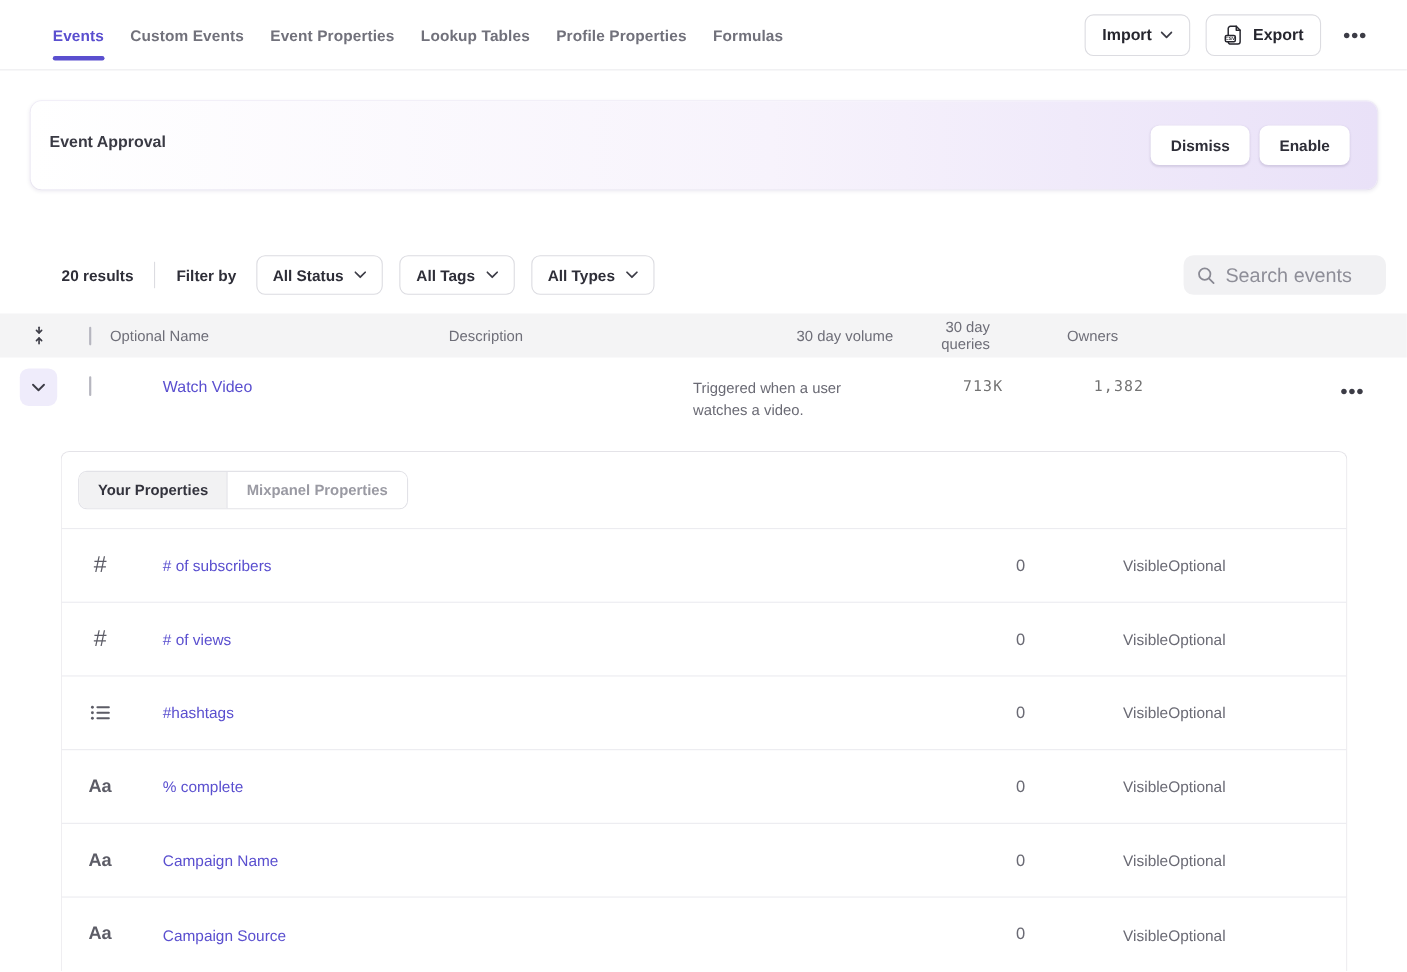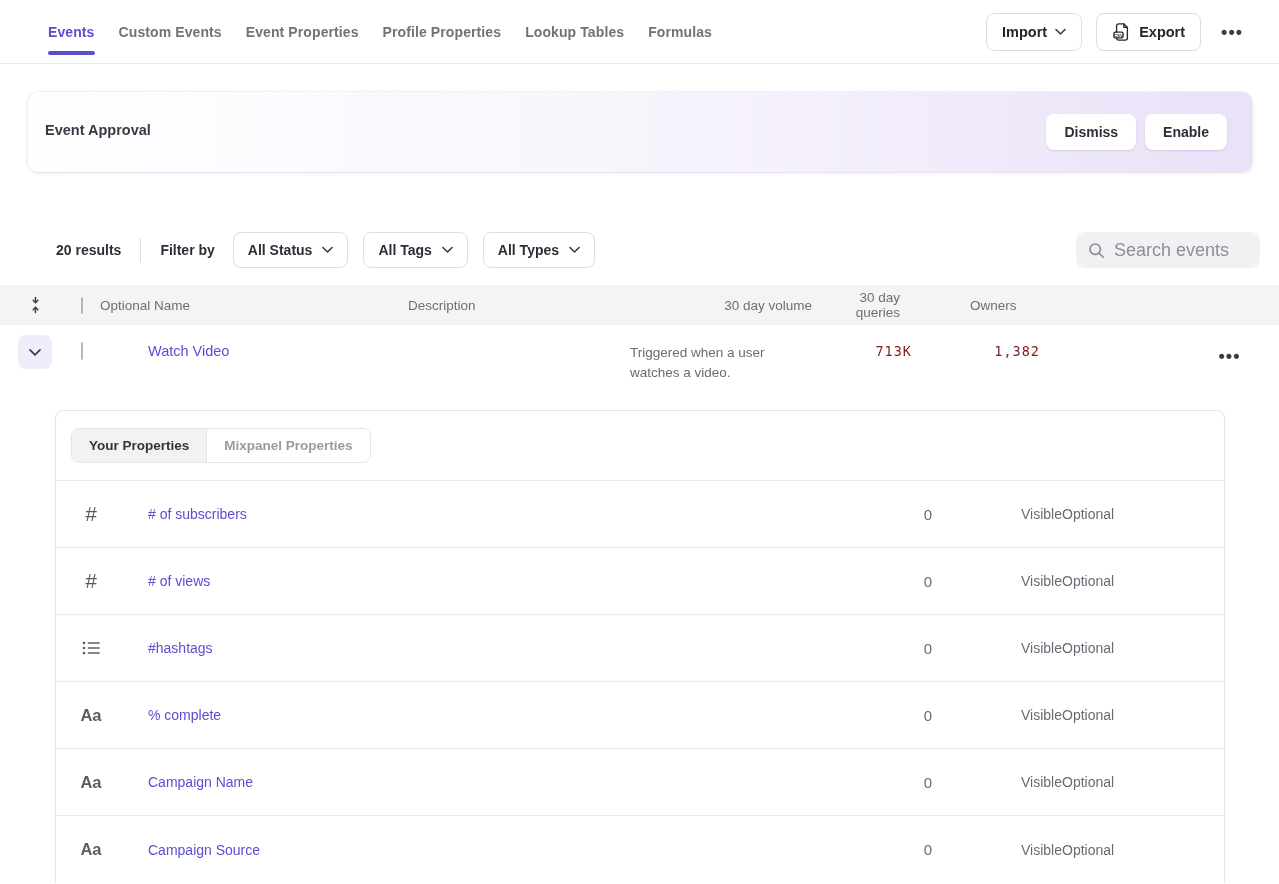--- a/index.html
+++ b/index.html
@@ -64,21 +64,21 @@
   .collapse-cell { display:flex; justify-content:center; }
 
   .trow { height:68px; align-items:start; font-size:14px; }
   .trow > div { padding-top:18px; }
   .expander { width:34px; height:34px; border:none; border-radius:8px; background:#efecfb;
     display:flex; align-items:center; justify-content:center; cursor:pointer; margin:10px auto 0; }
   .trow .cell-exp { padding-top:0; display:flex; justify-content:center; }
   .event-link { color:var(--accent); text-decoration:none; cursor:pointer; padding-left:48px;
     display:inline-block; font-size:14.5px; }
   .desc { font-size:13.5px; color:#6a6a74; line-height:20px; padding-right:30px; }
-  .mono { font-family:"DejaVu Sans Mono", monospace; font-size:13.5px; color:#7f1d1d;
+  .mono { font-family:"DejaVu Sans Mono", monospace; font-size:13.5px; color:#737373;
     letter-spacing:1px; }
   .row-more { text-align:center; }
 
   
   .panel { margin:17px 54px 18px 55px; width:1170px; border:1px solid #e4e3e8;
     border-radius:8px 8px 0 0; border-bottom:none; background:#fff; }
   .panel-tabs { height:70px; display:flex; align-items:center; padding-left:15px;
     border-bottom:1px solid #ececf0; }
   .tabgroup { display:flex; border:1px solid #e2e2e7; border-radius:8px; overflow:hidden; }
   .ptab { padding:9px 17px; font-size:13.5px; font-weight:700; cursor:pointer;
@@ -100,22 +100,22 @@
   svg { display:block; }
 </style>
 </head>
 <body>
 
 <header class="topnav">
   <nav class="nav-tabs">
     <a class="nav-tab active">Events</a>
     <a class="nav-tab">Custom Events</a>
     <a class="nav-tab">Event Properties</a>
+    <a class="nav-tab">Lookup Tables</a>
     <a class="nav-tab">Profile Properties</a>
-    <a class="nav-tab">Lookup Tables</a>
     <a class="nav-tab">Formulas</a>
   </nav>
   <div class="nav-actions">
     <button class="btn">
       <span>Import</span>
       <span class="chev">
         <svg width="11" height="8" viewBox="0 0 11 8" fill="none" stroke="#3c3c46" stroke-width="1.6" stroke-linecap="round" stroke-linejoin="round">
             <path d="M1 1.5 L5.5 6 L10 1.5"></path>
           </svg>
       </span>

